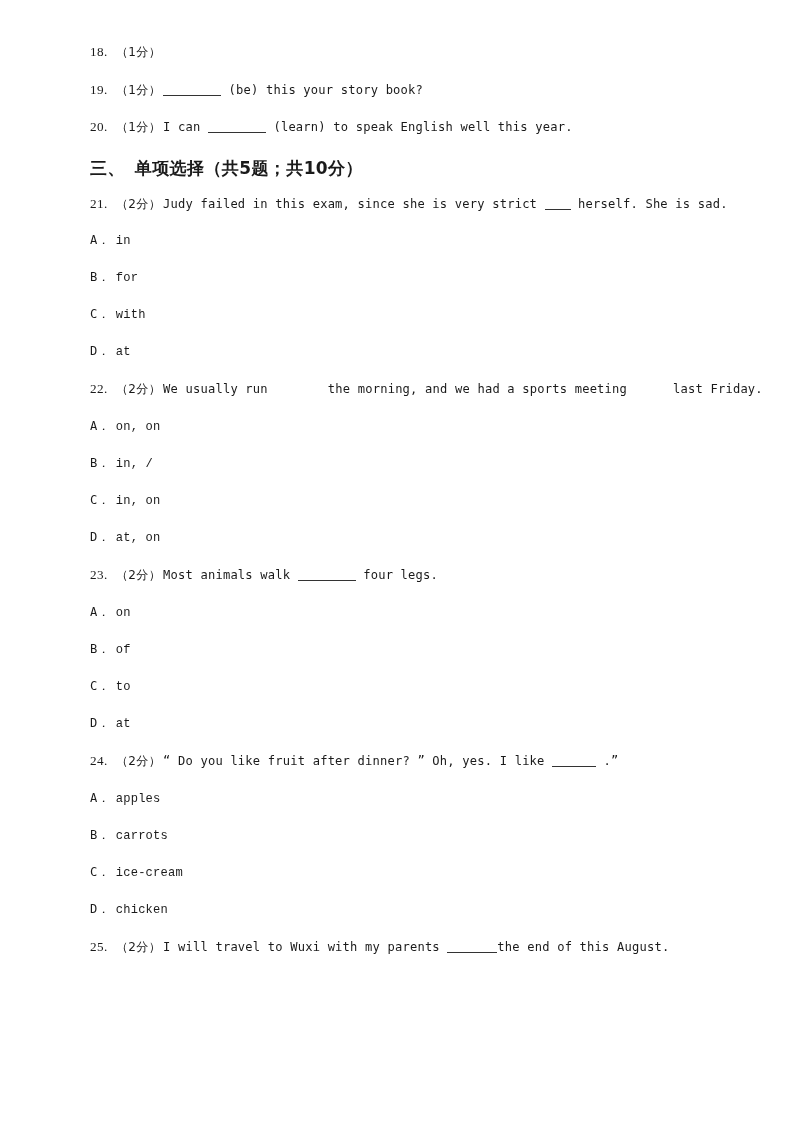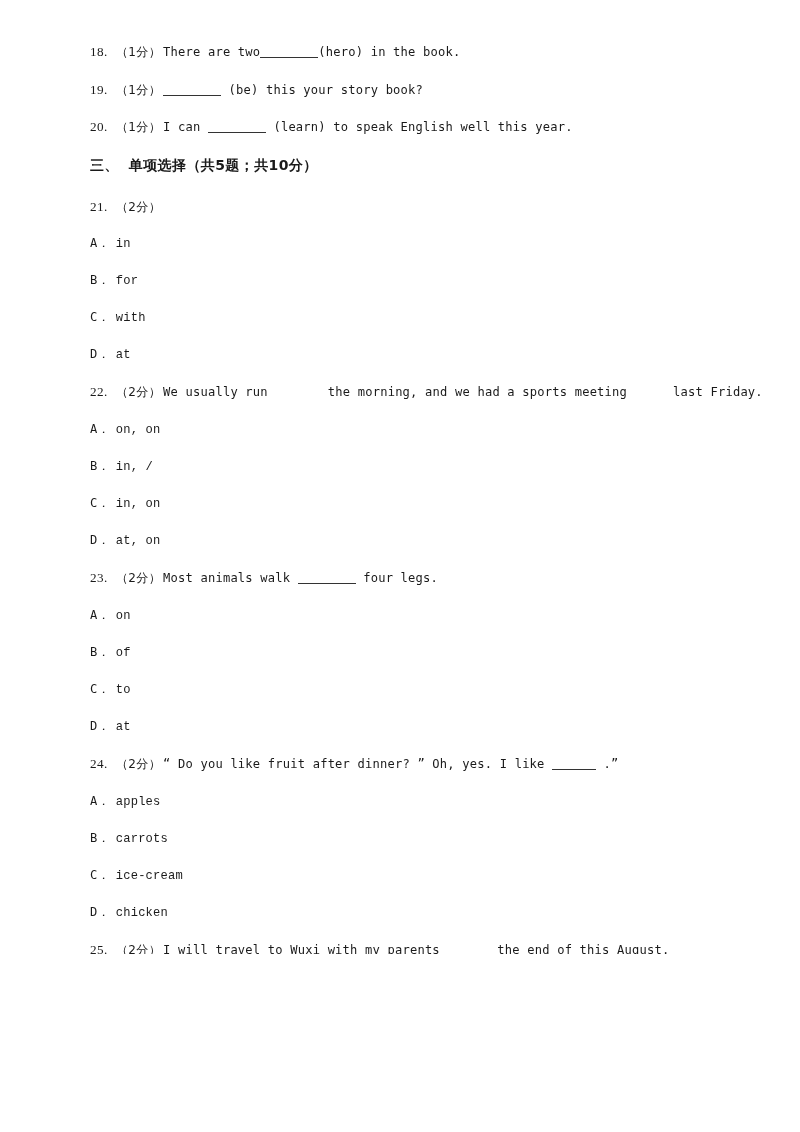--- a/index.html
+++ b/index.html
@@ -79,24 +79,24 @@
     border-bottom: 1px solid #333;
     vertical-align: -2px;
     height: 0.92em;
   }
   .gap { display: inline-block; }
 
   
   .section-head {
     font-family: "DejaVu Sans", "Liberation Sans", sans-serif;
     font-weight: bold;
-    font-size: 14px;
+    font-size: 17px;
     letter-spacing: 0.4px;
     margin-top: 4px;
-    margin-bottom: 24px;
+    margin-bottom: 16px;
     white-space: nowrap;
   }
   .section-head .sh-num { margin-right: 10px; }
 
   
   .footer {
     position: absolute;
     left: 0;
     top: 1032px;
     width: 800px;
@@ -110,21 +110,20 @@
 </head>
 <body>
 
 <div class="page">
   <div class="content">
 
     <div id="fill-in-block">
         <div class="qrow">
           <span class="qnum">18.</span>
           <span class="qmark">（1分）</span>
-          <span class="qtext"><span>There are two</span><span class="blank" style="width: 58px;"></span><span>(hero) in the book.</span></span>
         </div>
         <div class="qrow">
           <span class="qnum">19.</span>
           <span class="qmark">（1分）</span>
           <span class="qtext"><span> </span><span class="blank" style="width: 58px;"></span><span>  (be) this your story book?</span></span>
         </div>
         <div class="qrow">
           <span class="qnum">20.</span>
           <span class="qmark">（1分）</span>
           <span class="qtext"><span>I can </span><span class="blank" style="width: 58px;"></span><span>  (learn) to speak English well this year.</span></span>
@@ -132,20 +131,21 @@
       </div>
 
     <div class="section-head">
       <span class="sh-num">三、</span><span>单项选择（共5题；共10分）</span>
     </div>
 
     <div id="mc-block">
         <div class="qrow">
           <span class="qnum">21.</span>
           <span class="qmark">（2分）</span>
+          <span class="qtext"><span>Judy failed in this exam, since she is very strict </span><span class="blank" style="width: 26px;"></span><span> herself. She is sad.</span></span>
         </div>
         <div class="opt">
           <span class="opt-letter">A．</span>
           <span class="opt-text">in</span>
         </div>
         <div class="opt">
           <span class="opt-letter">B．</span>
           <span class="opt-text">for</span>
         </div>
         <div class="opt">

